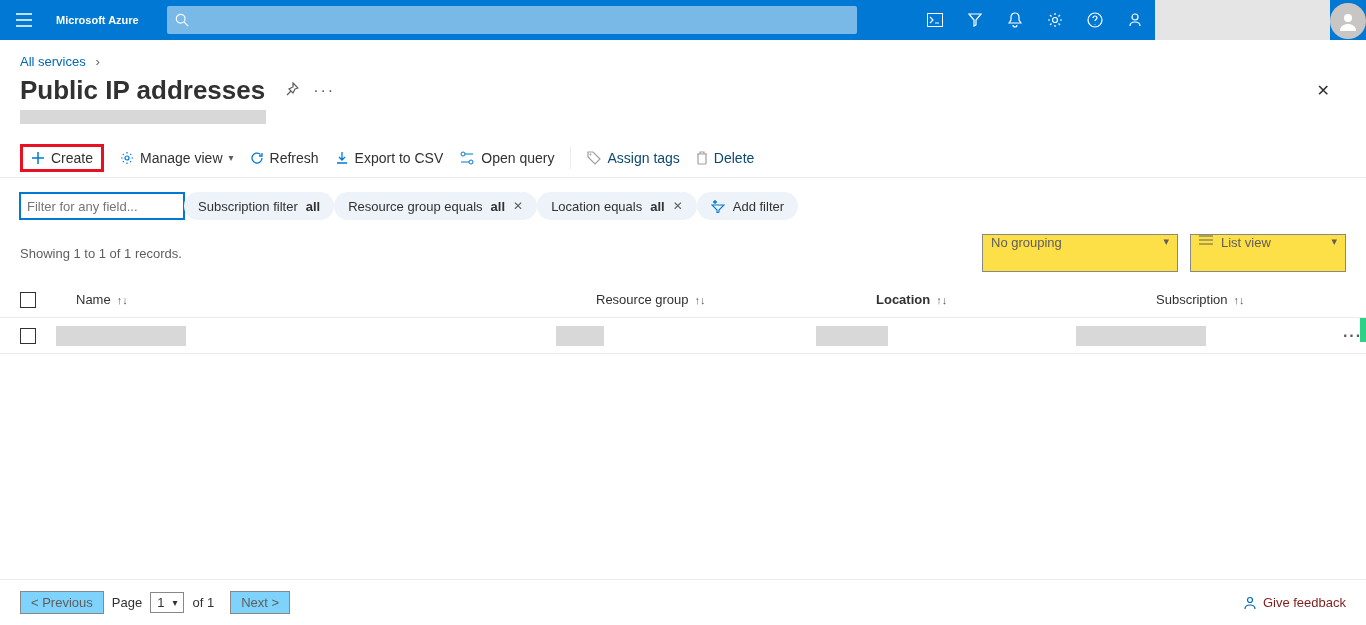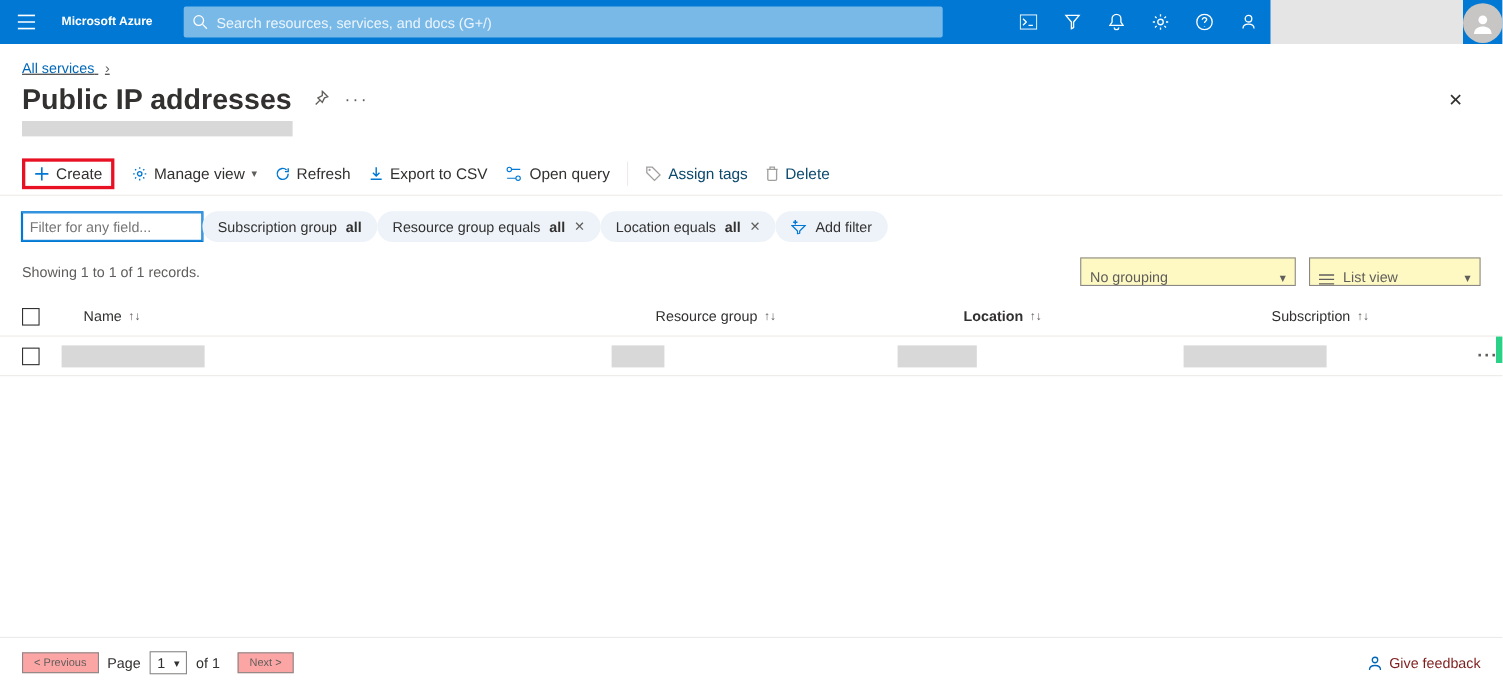--- a/index.html
+++ b/index.html
@@ -9,21 +9,21 @@
 .brand { font-size: 11px; font-weight: 600; padding: 0 28px 0 8px; cursor: pointer; }
 .search-wrap { flex: 0 0 690px; height: 28px; background: #79b9e8; border-radius: 2px; display: flex; align-items: center; padding: 0 8px; cursor: text; }
 .search-wrap input { flex: 1; border: none; background: transparent; color: #fff; font-size: 13px; outline: none; }
 .search-wrap input::placeholder { color: #ecf5fb; }
 .topbar-gap { flex: 1; }
 .topbar-icons { display: flex; }
 .topbar-icons .ti { width: 40px; height: 40px; display: flex; align-items: center; justify-content: center; cursor: pointer; }
 .gray-block { width: 175px; height: 40px; background: #e5e5e5; }
 .avatar { width: 36px; height: 36px; background: #c8c6c4; border-radius: 50%; display:flex;align-items:center;justify-content:center;color:#fff;margin-top:2px; }
 .content { position: relative; height: 585px; }
-.breadcrumb { padding: 14px 0 4px 20px; font-size: 13px; text-decoration: underline; }
+.breadcrumb { padding: 14px 0 4px 20px; font-size: 13px; }
 .breadcrumb a { color: #0067b8; text-decoration: none; cursor: pointer; }
 .breadcrumb .chev { color: #666; margin-left: 6px; }
 .title-row { display: flex; align-items: center; padding: 2px 20px 0 20px; }
 .page-title { font-size: 26px; font-weight: 600; }
 .title-icons { display: flex; gap: 14px; margin-left: 20px; color: #605e5c; }
 .title-icons span { cursor: pointer; }
 .close-x { margin-left: auto; margin-right: 16px; font-size: 16px; color: #323130; cursor: pointer; }
 .redact-sub { margin: 4px 0 0 20px; width: 246px; height: 14px; background: #d8d8d8; }
 .toolbar { display: flex; align-items: center; height: 40px; margin-top: 14px; padding: 0 20px; border-bottom: 1px solid #edebe9; font-size: 14px; color: #323130; gap: 16px; }
 .tool { display: flex; align-items: center; gap: 6px; cursor: pointer; }
@@ -34,37 +34,37 @@
 .divider { width:1px; height:22px; background:#edebe9; }
 .filter-row { display: flex; align-items: center; gap: 0; padding: 14px 20px 0 20px; font-size: 13px; }
 .filter-input { width: 164px; height: 26px; border: 1px solid #0078d4; outline: 1px solid #0078d4; padding: 0 6px; font-size: 13px; }
 .filter-input::placeholder { color: #767676; }
 .pill { background: #edf3f9; height: 28px; border-radius: 14px; display: flex; align-items: center; padding: 0 14px; gap:8px; cursor:pointer; color:#323130; }
 .pill .x { color:#605e5c; font-size:12px; cursor:pointer;}
 .pill b { font-weight:600;}
 .add-filter .ico { color:#0078d4; position:relative; }
 .result-row { display:flex; align-items:center; padding: 14px 20px 0 20px; font-size: 13px; color:#605e5c; }
 .result-row .spacer { flex:1; }
-.dropdown { height: 26px; border:1px solid #8a8886; background:#fef9c3; display:flex; align-items:flex-end; padding:0 8px; font-size:13px; cursor:pointer; gap:8px; }
+.dropdown { height: 38px; border:1px solid #8a8886; background:#fde047; display:flex; align-items:flex-start; padding:0 8px; font-size:13px; cursor:pointer; gap:8px; }
 .dropdown.grouping { width: 196px; }
 .dropdown.view { width: 156px; margin-left: 12px; }
 .dropdown .chev { margin-left:auto; color:#605e5c; font-size:11px;}
 .table-head { display:flex; align-items:center; height:36px; padding:0 20px; margin-top:10px; font-size:13px; color:#323130; border-bottom:1px solid #edebe9;gap:20px;}
 .cb { width:16px; height:16px; border:1px solid #323130; background:#fff; cursor:pointer; }
 .col-name { margin-left: 20px; width: 500px; display:flex;align-items:center;gap:6px;}
 .col-rg { width: 260px; display:flex;align-items:center;gap:6px;}
 .col-loc { width: 260px; display:flex;align-items:center;gap:6px;font-weight:bold;}
 .col-sub { flex:1; display:flex;align-items:center;gap:6px;}
 .sort { color:#605e5c; font-size:11px;}
 .table-row { display:flex; align-items:center; height:36px; padding:0 20px; border-bottom:1px solid #edebe9; position:relative;}
 .redact { height:20px; background:#d8d8d8; }
 .row-more { position:absolute; right:4px; color:#605e5c; cursor:pointer; font-weight:700; letter-spacing:1px;}
 .green-tab { position:absolute; right:0; top:0; width:6px; height:24px; background:#2ad187;}
 .footer { position:absolute; bottom:0; left:0; right:0; height:46px; border-top:1px solid #edebe9; display:flex; align-items:center; padding:0 20px; font-size:13px;}
-.pg-btn { border:1px solid #8a8886; padding:3px 10px; background:#fca5a5; cursor:pointer; font-size:10px; color:#605e5c;}
+.pg-btn { border:1px solid #8a8886; padding:3px 10px; background:#7dd3fc; cursor:pointer; font-size:13px; color:#605e5c;}
 .pg-label { margin:0 8px; }
 .page-select { border:1px solid #8a8886; padding:2px 6px; display:inline-flex; align-items:center; gap:8px; cursor:pointer;}
 .feedback { margin-left:auto; color:#7f1d1d; display:flex; align-items:center; gap:6px; cursor:pointer;}
 svg { display:block; }
 </style>
 </head>
 <body>
 
 <div class="topbar">
   <div class="hamburger">
@@ -73,21 +73,20 @@
       </svg>
   </div>
   <div class="brand">Microsoft Azure</div>
   <div class="search-wrap">
     <span style="margin-right:8px;">
       <svg width="14" height="14" viewBox="0 0 16 16">
           <circle cx="6.5" cy="6.5" r="5" fill="none" stroke="#fff" stroke-width="1.3"></circle>
           <line x1="10.5" y1="10.5" x2="15" y2="15" stroke="#fff" stroke-width="1.3"></line>
         </svg>
     </span>
-    <input type="text" placeholder="Search resources, services, and docs (G+/)" style="">
   </div>
   <div class="topbar-gap"></div>
   <div class="topbar-icons">
     <div class="ti">
         <svg width="16" height="14" viewBox="0 0 16 14">
           <rect x="0.5" y="0.5" width="15" height="13" fill="none" stroke="#fff"></rect>
           <path d="M3 4l3 3-3 3M8 10h4" stroke="#fff" fill="none" stroke-width="1.2"></path>
         </svg>
       </div>
     <div class="ti">
@@ -211,21 +210,21 @@
             <path d="M1 3h10M2 3v9a1 1 0 001 1h6a1 1 0 001-1V3M4 3V1h4v2" fill="none" stroke="#a19f9d" stroke-width="1.2"></path>
           </svg>
         </span>
       <span>Delete</span>
     </div>
   </div>
 
   <div class="filter-row">
     <input class="filter-input" placeholder="Filter for any field..." style="">
     <div class="pill">
-      <span>Subscription group </span>
+      <span>Subscription filter </span>
         <b>all</b>
     </div>
     <div class="pill">
       <span>Resource group equals </span>
         <b>all</b>
       <span class="x">✕</span>
     </div>
     <div class="pill">
       <span>Location equals </span>
         <b>all</b>

